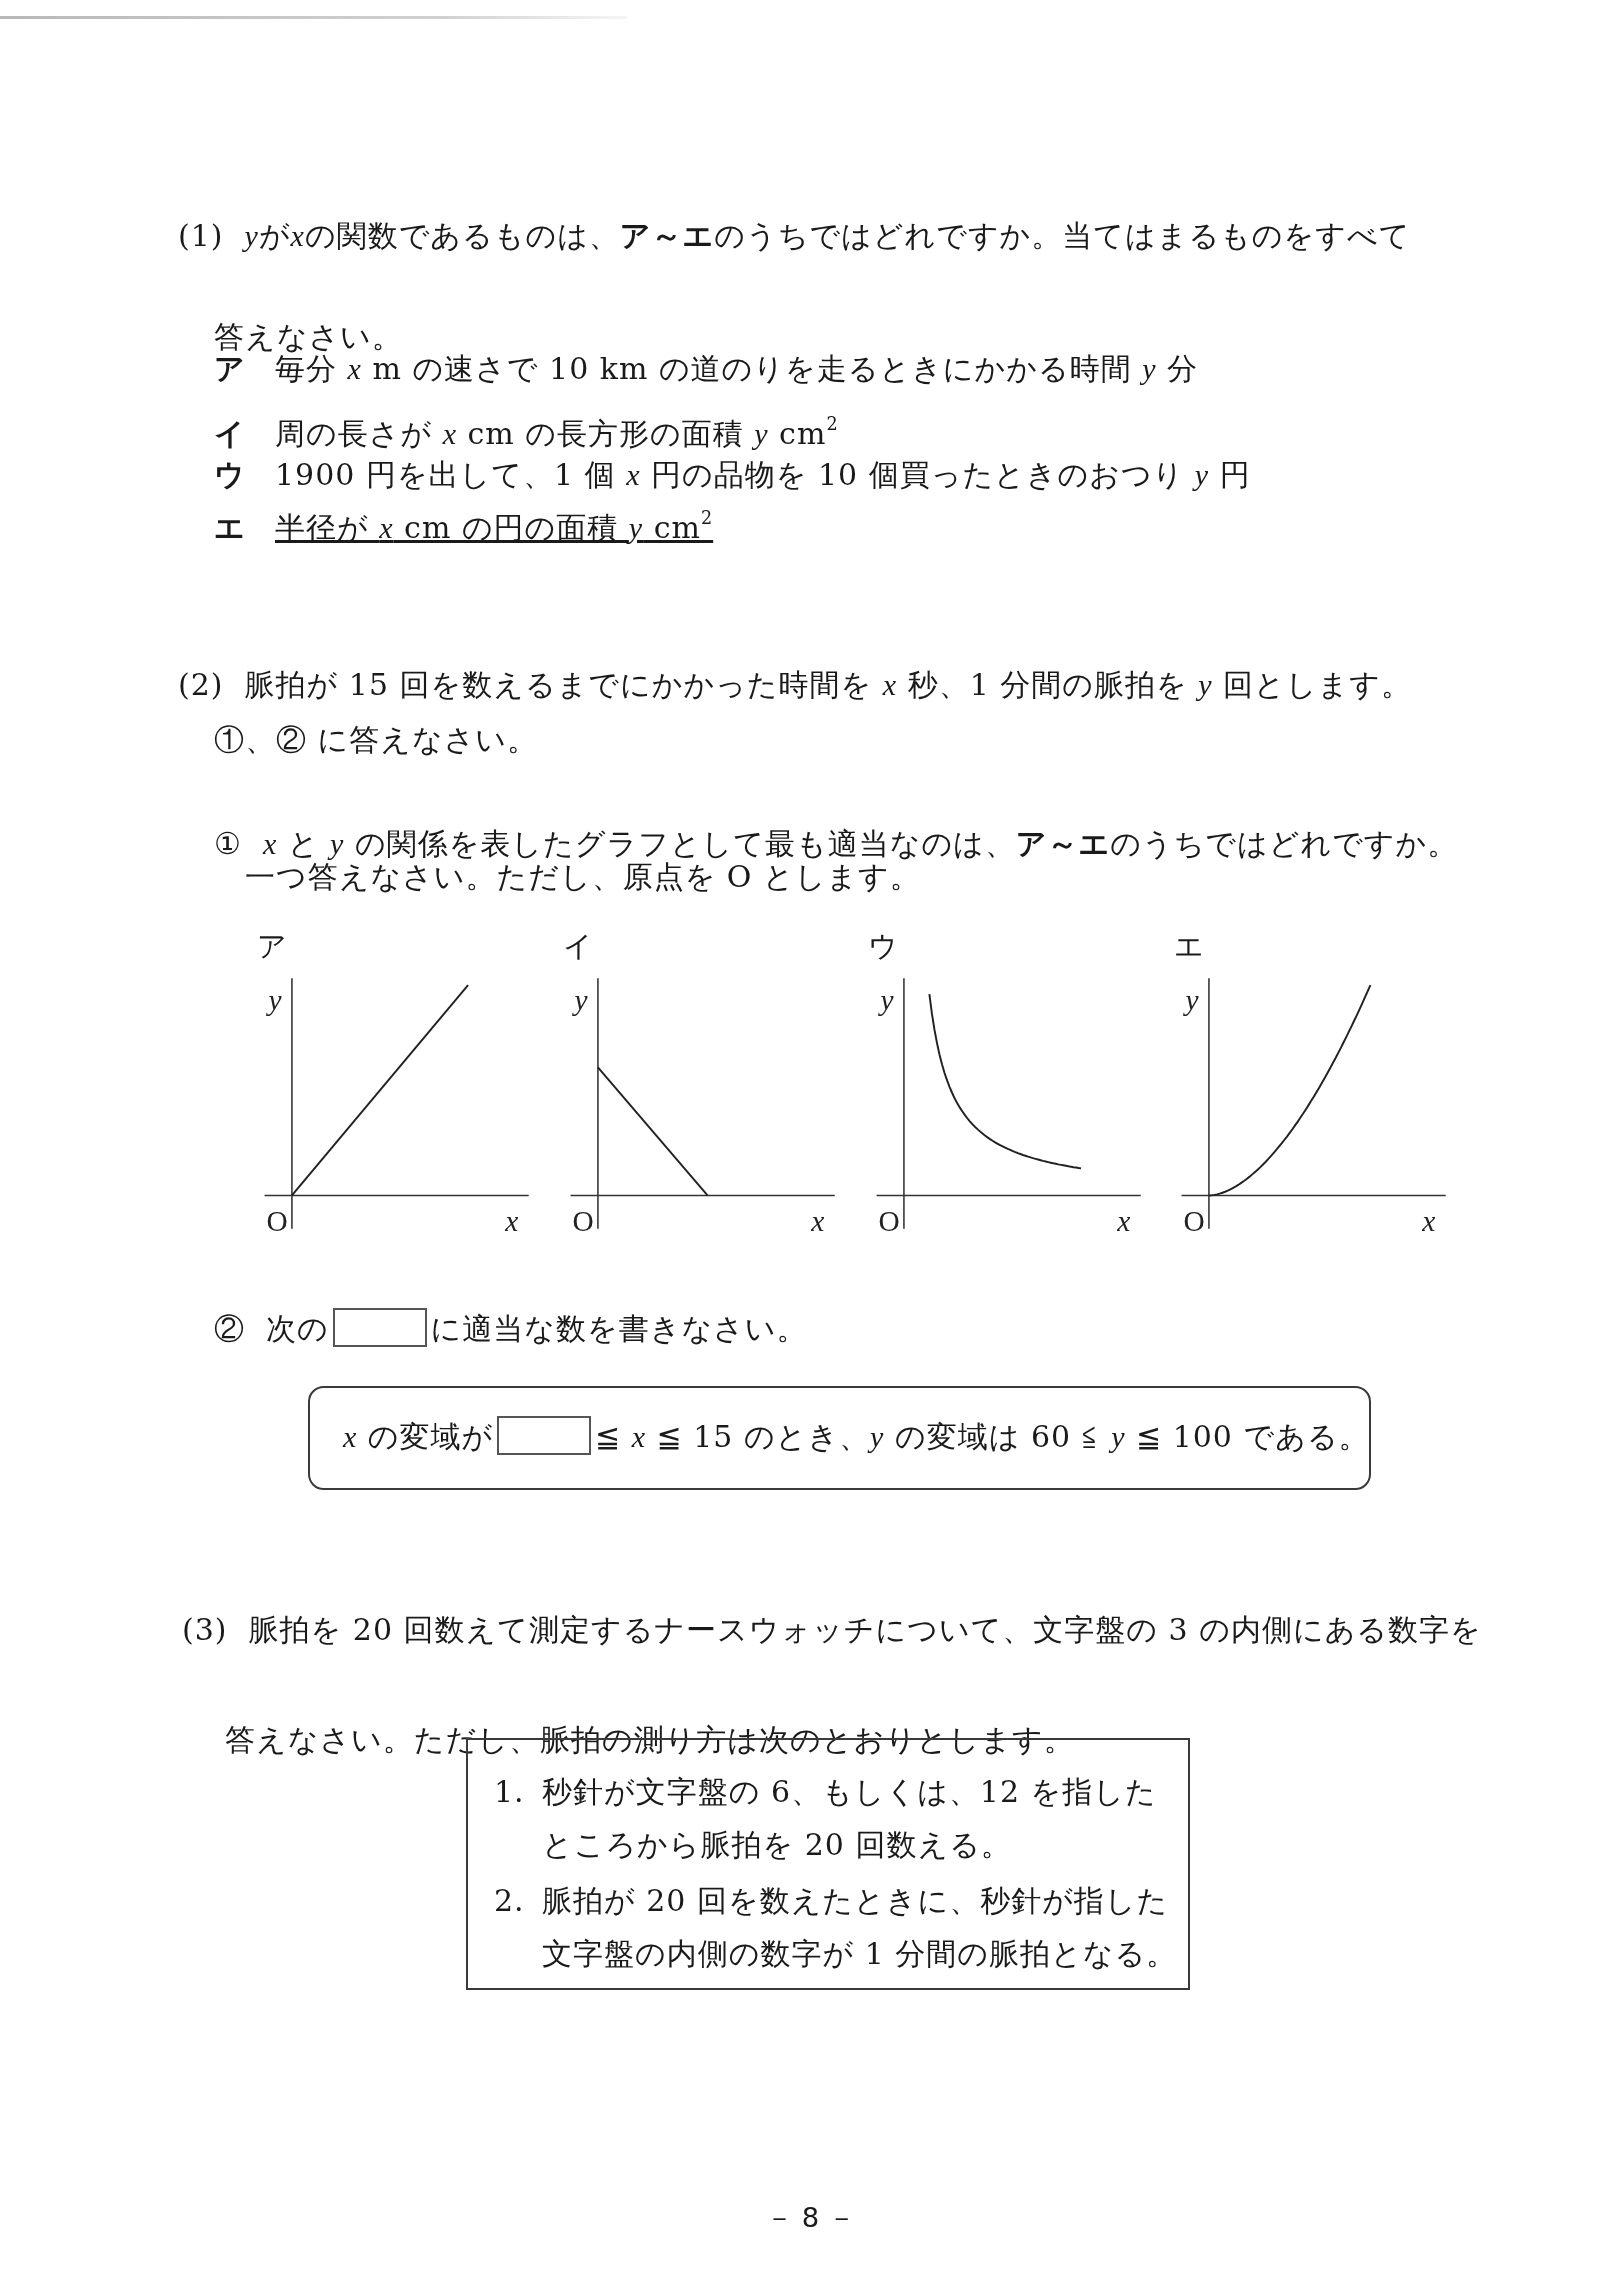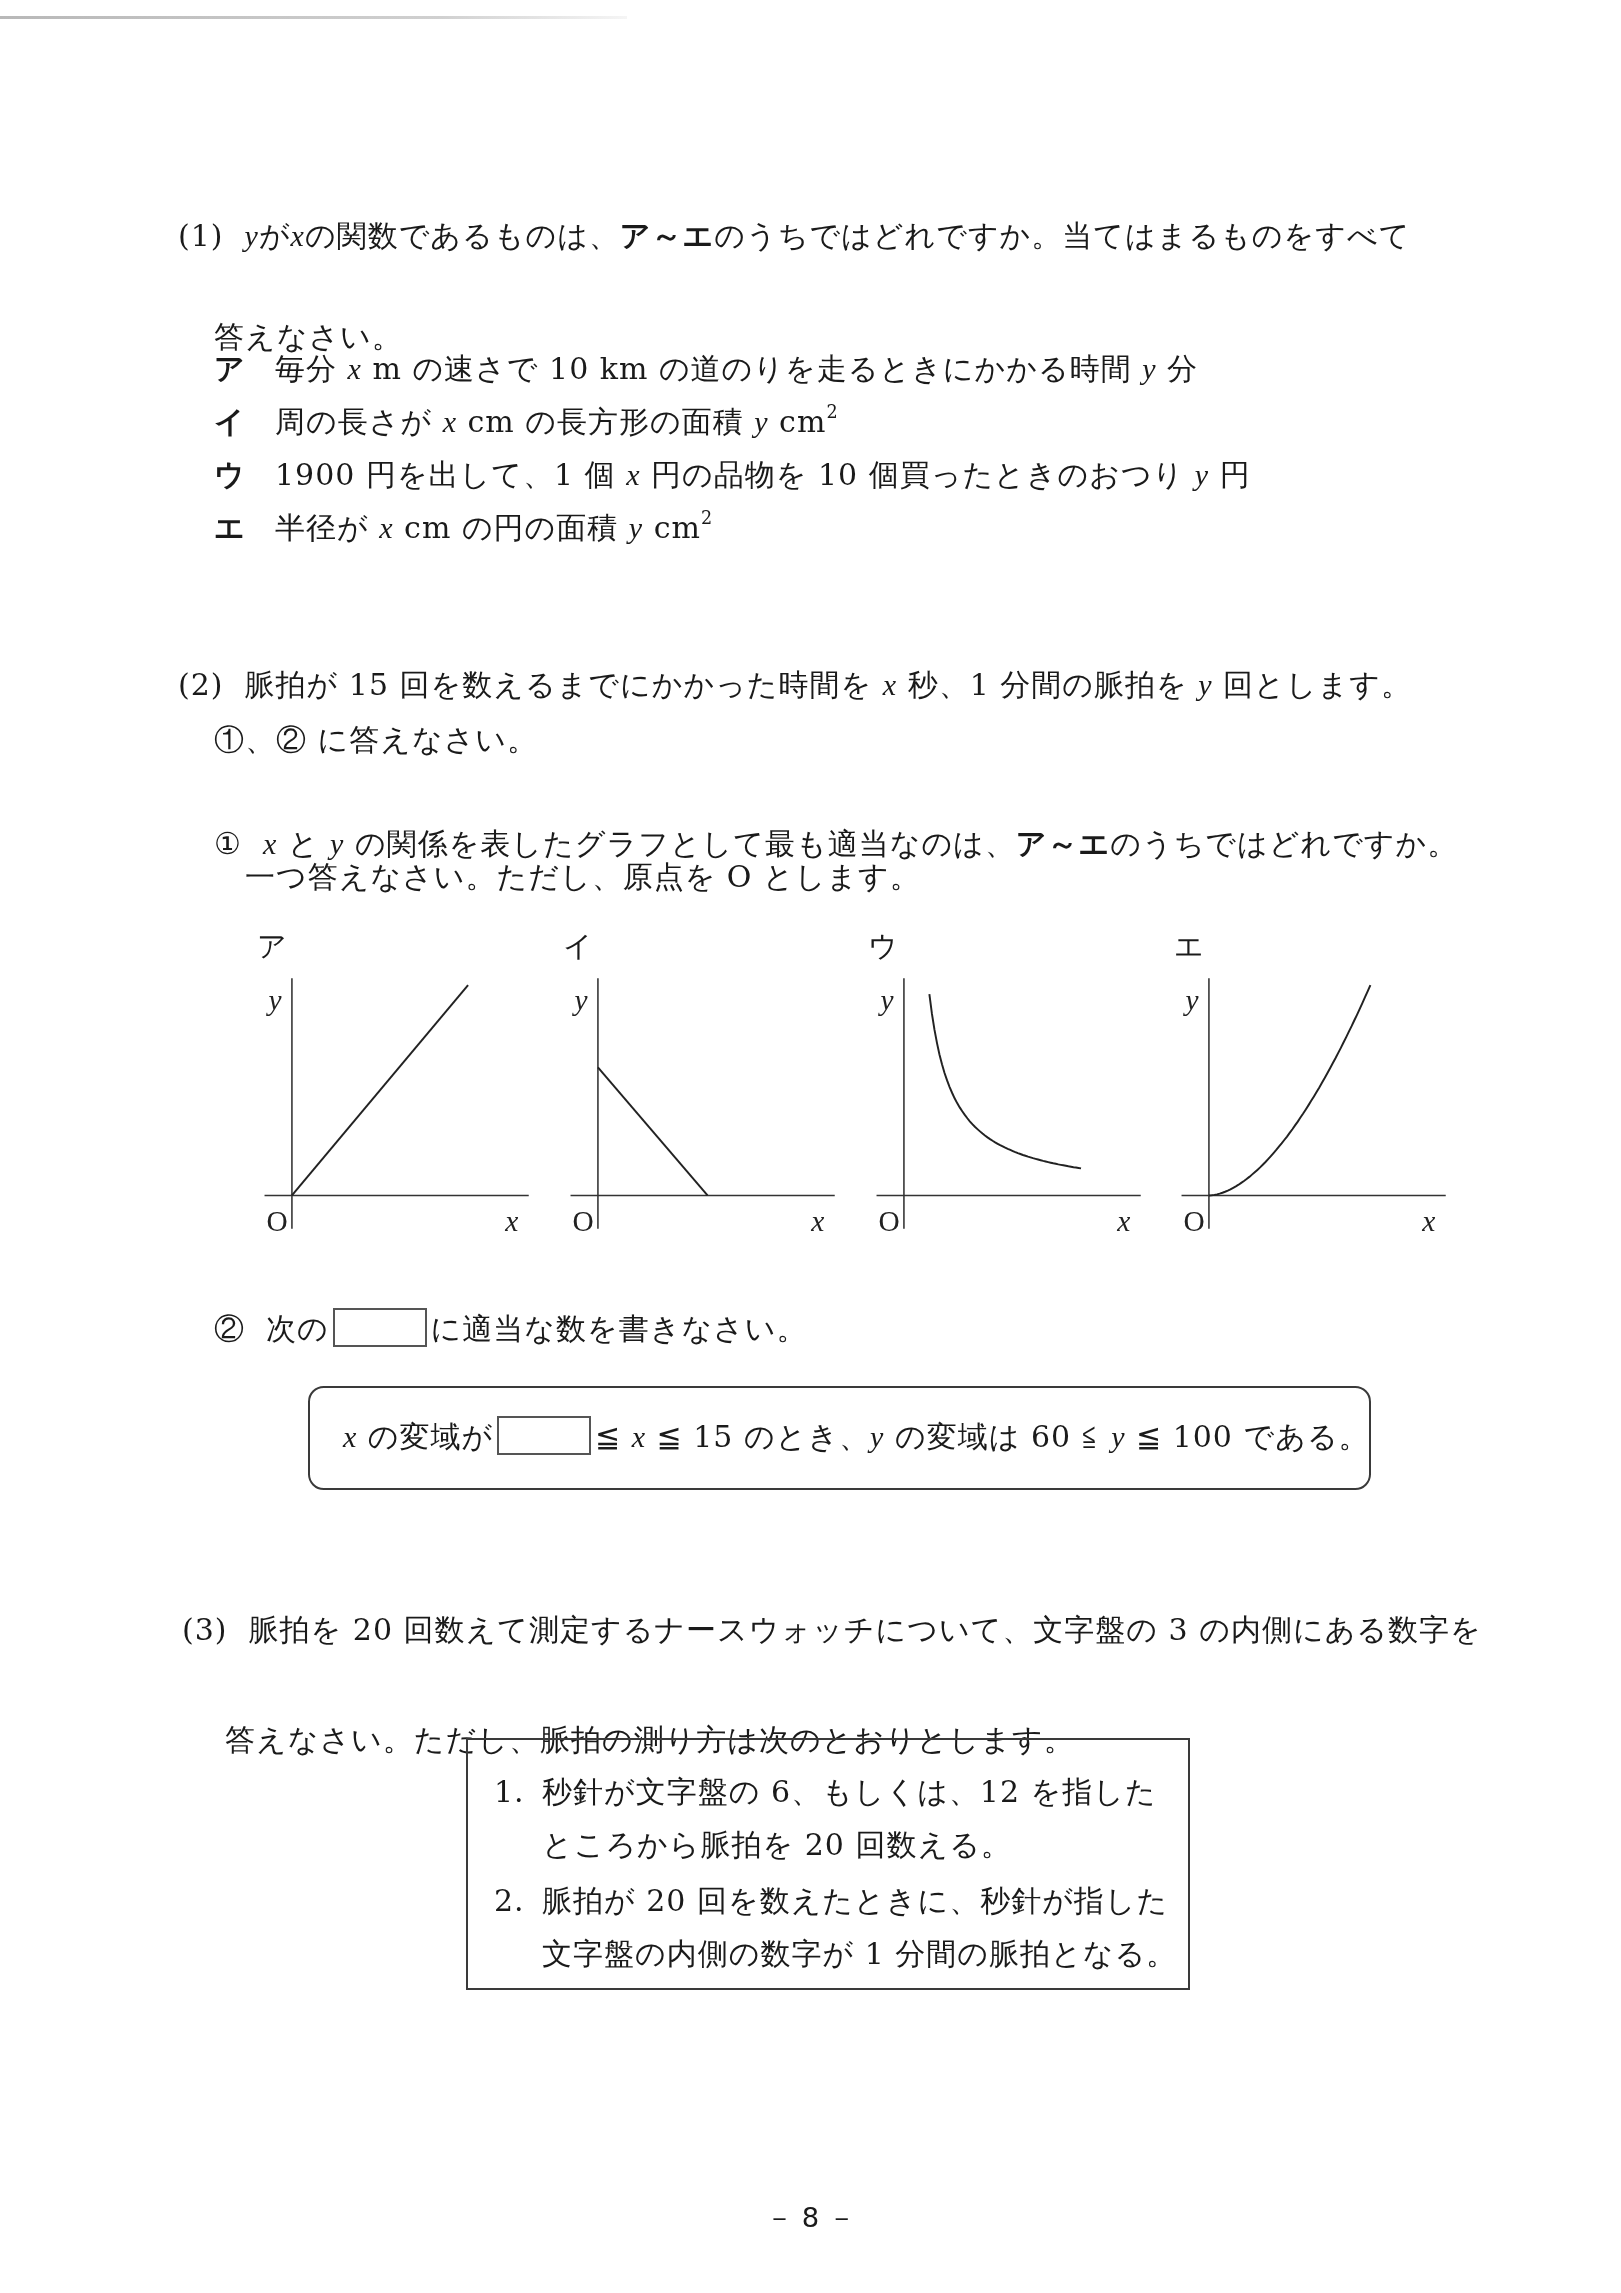--- a/index.html
+++ b/index.html
@@ -54,23 +54,23 @@
 <div class="topline"></div>
 
 <div class="line" style="left:178px; top:214px;">
   <span>(1)</span>&nbsp;
   <span class="var">y</span><span>が</span><span class="var">x</span><span>の関数であるものは、</span><span class="kana-bold">ア～エ</span><span>のうちではどれですか。当てはまるものをすべて</span>
 </div>
 <div class="line" style="left:214px; top:271px;margin-top:44px;">答えなさい。</div>
 
 <div id="q1-options">
     <div class="line" style="left: 214px; top: 347px;"><span class="item-label">ア</span><span>毎分 </span><span class="var">x</span><span> m の速さで 10 km の道のりを走るときにかかる時間 </span><span class="var">y</span><span> 分</span></div>
-    <div class="line" style="left: 214px; top: 400px;"><span class="item-label">イ</span><span>周の長さが </span><span class="var">x</span><span> cm の長方形の面積 </span><span class="var">y</span><span> cm</span><sup>2</sup></div>
+    <div class="line" style="left: 214px; top: 412px;"><span class="item-label">イ</span><span>周の長さが </span><span class="var">x</span><span> cm の長方形の面積 </span><span class="var">y</span><span> cm</span><sup>2</sup></div>
     <div class="line" style="left: 214px; top: 453px;"><span class="item-label">ウ</span><span>1900 円を出して、1 個 </span><span class="var">x</span><span> 円の品物を 10 個買ったときのおつり </span><span class="var">y</span><span> 円</span></div>
-    <div class="line" style="left: 214px; top: 506px;"><span class="item-label">エ</span><span>半径が </span><span class="var">x</span><span> cm の円の面積 </span><span class="var">y</span><span> cm</span><sup>2</sup></div>
+    <div class="line" style="left: 214px; top: 506px; text-decoration: underline;"><span class="item-label">エ</span><span>半径が </span><span class="var">x</span><span> cm の円の面積 </span><span class="var">y</span><span> cm</span><sup>2</sup></div>
   </div>
 
 <div class="line" style="left:178px; top:663px;">
   <span>(2)</span>&nbsp;
   <span>脈拍が 15 回を数えるまでにかかった時間を </span><span class="var">x</span><span> 秒、1 分間の脈拍を </span><span class="var">y</span><span> 回とします。</span>
 </div>
 <div class="line" style="left:214px; top:718px;">①、② に答えなさい。</div>
 
 <div class="line" style="left:214px; top:806px;margin-top:16px;">
   <span>①</span>&nbsp;

